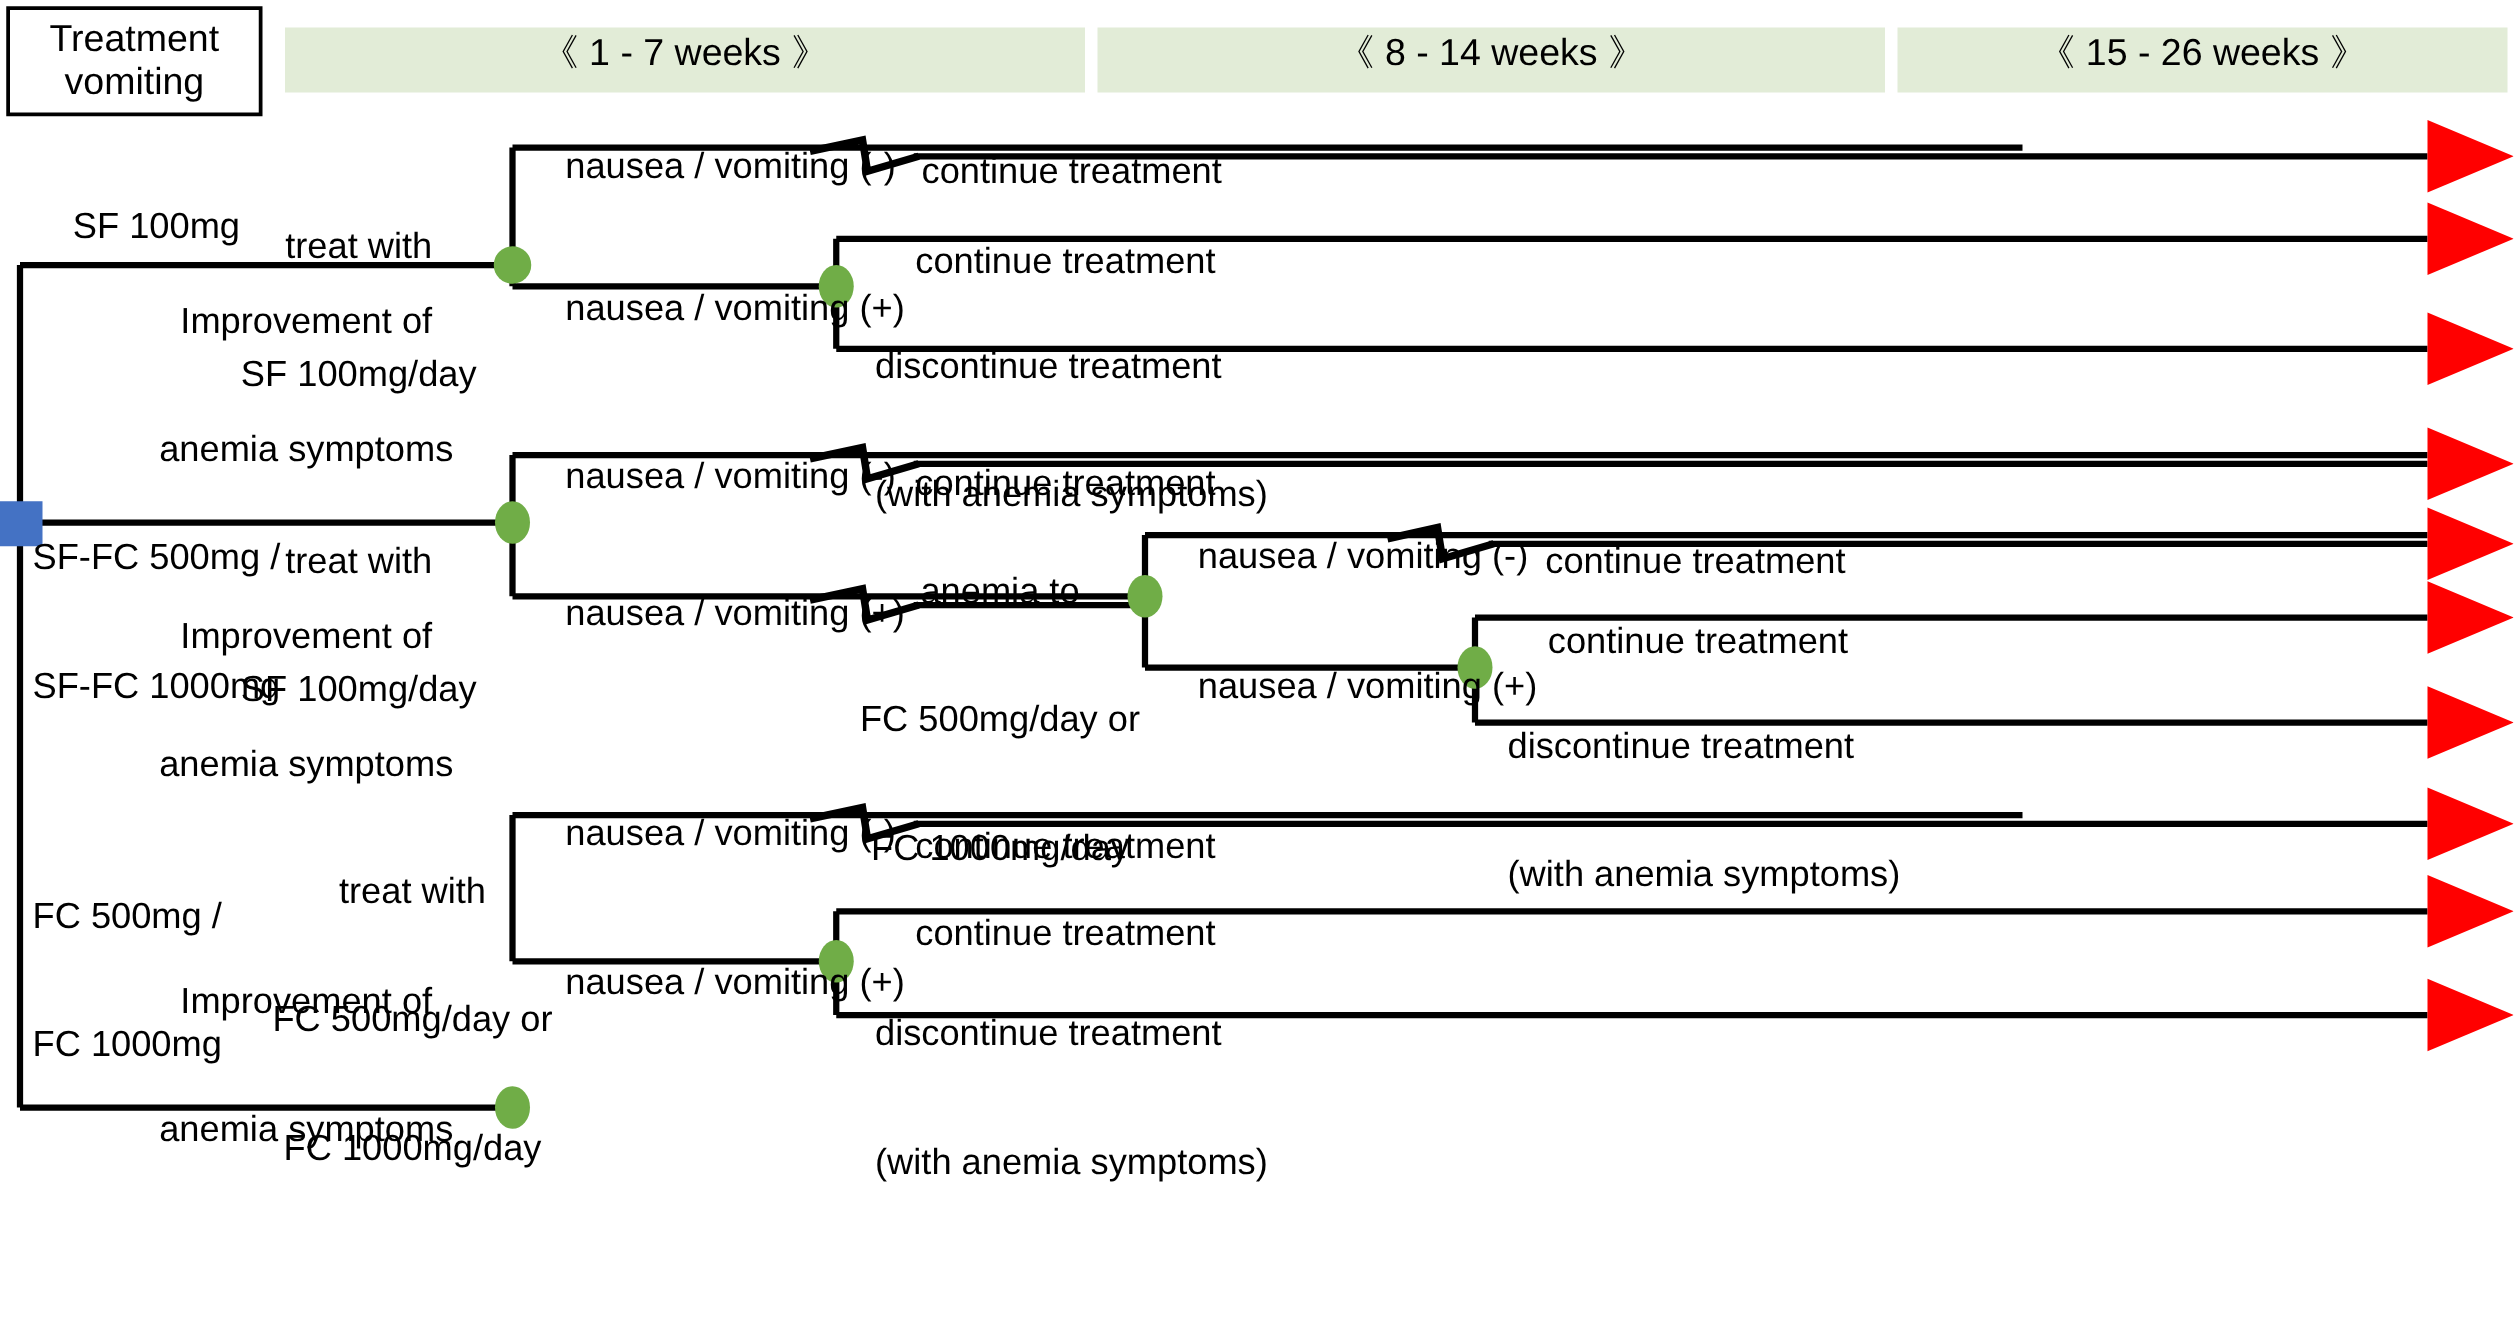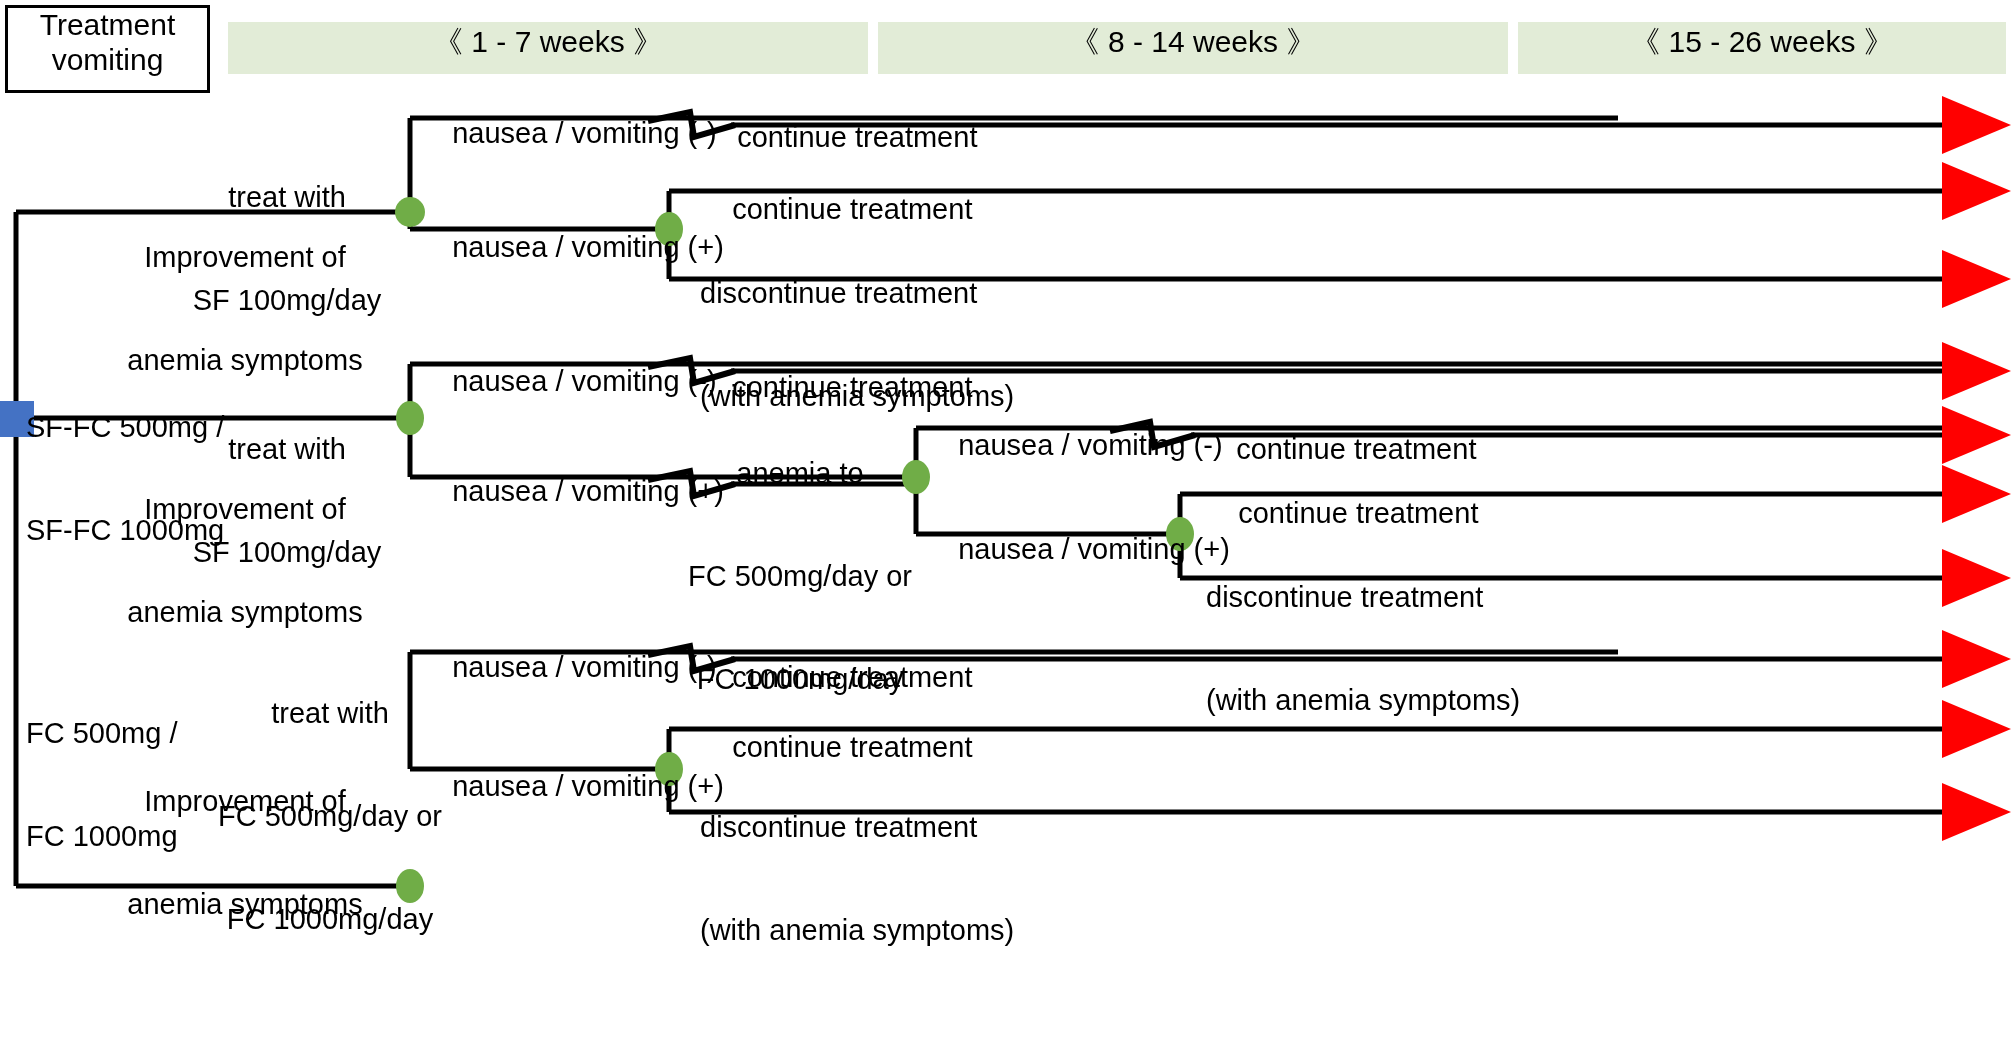--- a/index.html
+++ b/index.html
@@ -25,21 +25,21 @@
     height: 1062px;
   }
   .hdr-box {
     position: absolute;
     box-sizing: border-box;
     border: 3px solid #000000;
     background: #ffffff;
     display: flex;
     flex-direction: column;
     align-items: center;
-    justify-content: flex-start;
+    justify-content: center;
     font-size: 30px;
     line-height: 1.15;
     color: #000;
   }
   .period-band {
     position: absolute;
     box-sizing: border-box;
     background: #e2ecd7;
     display: flex;
     justify-content: center;
@@ -153,20 +153,23 @@
 
       <ellipse cx="410" cy="418" rx="14" ry="17"></ellipse>
       <ellipse cx="916" cy="477" rx="14" ry="17"></ellipse>
       <ellipse cx="1180" cy="534" rx="14" ry="17"></ellipse>
 
       <ellipse cx="410" cy="886" rx="14" ry="17"></ellipse>
       <ellipse cx="669" cy="769" rx="14" ry="17"></ellipse>
     </g>
   </svg>
 
+  <div class="lbl lft" style="left:26px; top:130px;">
+    <span>SF 100mg</span>
+  </div>
   <div class="lbl ctr" style="left:287px; top:112px;">
     <div>treat with</div>
     <div>SF 100mg/day</div>
   </div>
   <div class="lbl ctr" style="left:245px; top:172px;">
     <div>Improvement of</div>
     <div>anemia symptoms</div>
   </div>
   <div class="lbl lft" style="left:420px; top:82px;">
     <span>nausea / vomiting (-)</span>
@@ -178,21 +181,21 @@
     <span>continue treatment</span>
   </div>
   <div class="lbl lft" style="left:700px; top:158px;">
     <span>continue treatment</span>
   </div>
   <div class="lbl lft" style="left:700px; top:208px;">
     <div>discontinue treatment</div>
     <div>(with anemia symptoms)</div>
   </div>
 
-  <div class="lbl lft" style="left:26px; top:342px;">
+  <div class="lbl lft" style="left:26px; top:361px;">
     <div>SF-FC 500mg /</div>
     <div>SF-FC 1000mg</div>
   </div>
   <div class="lbl ctr" style="left:287px; top:364px;">
     <div>treat with</div>
     <div>SF 100mg/day</div>
   </div>
   <div class="lbl ctr" style="left:245px; top:424px;">
     <div>Improvement of</div>
     <div>anemia symptoms</div>

